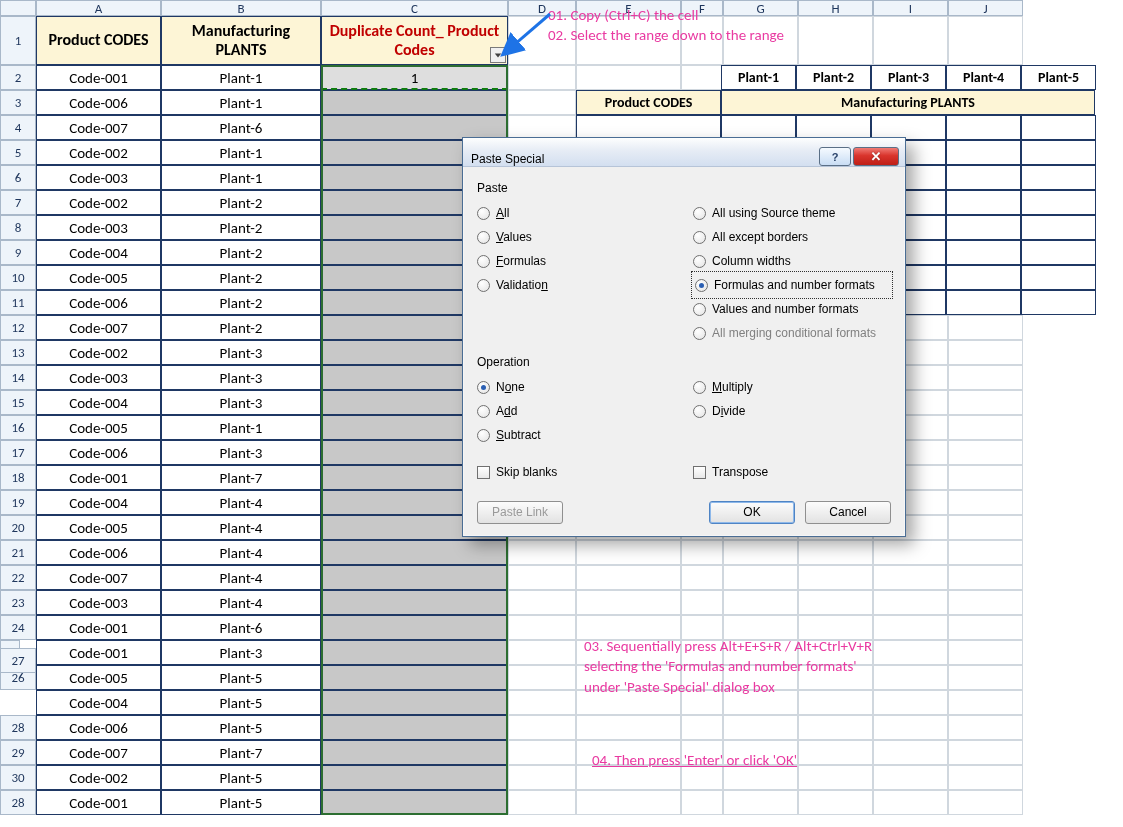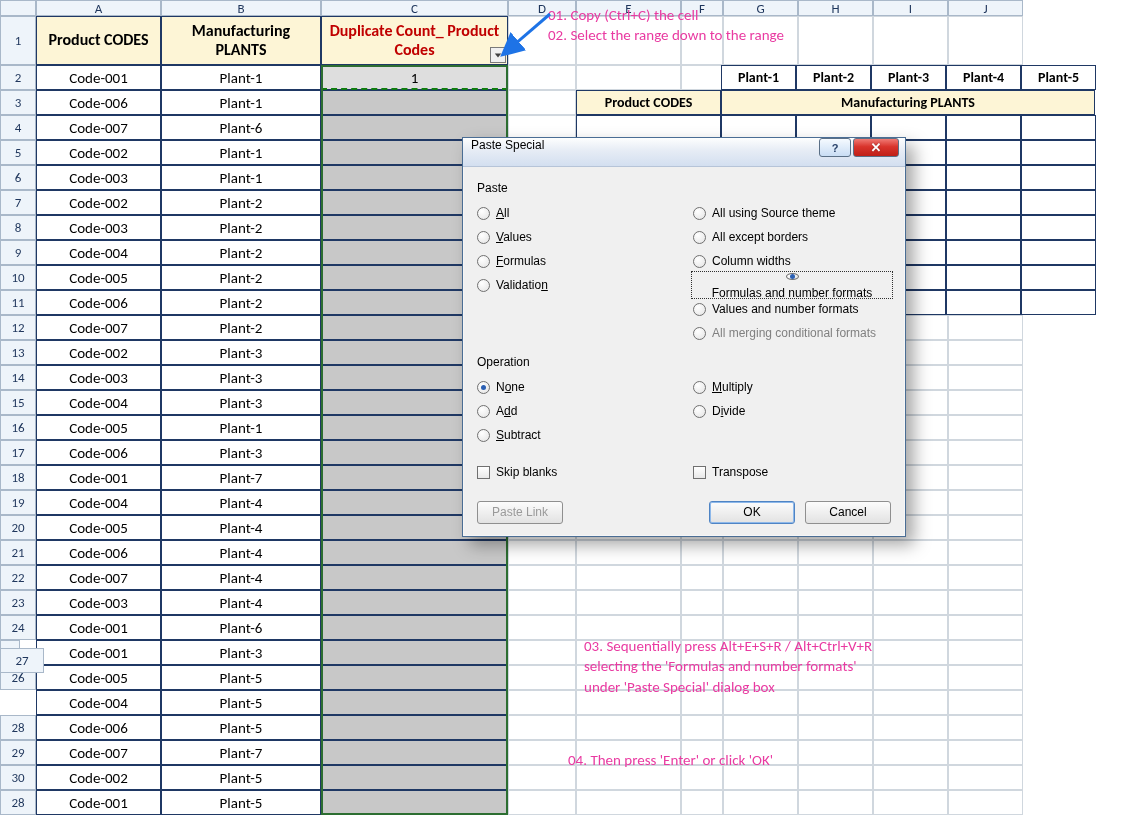--- a/index.html
+++ b/index.html
@@ -70,21 +70,21 @@
     background:#f0f0f0;
     border:1px solid #4a6d94;
     box-shadow: 8px 8px 16px rgba(0,0,0,0.35), 0 0 0 1px rgba(255,255,255,0.4) inset;
     font-family:"Segoe UI", Tahoma, sans-serif;
     font-size:12px; color:#000;
   }
   .dlg-title {
     height:29px;
     background: linear-gradient(#fdfefe,#e6ecf5 45%,#d3dff0);
     border-bottom:1px solid #b6c4d8;
-    display:flex; align-items:flex-start; padding:0 6px 0 8px;
+    display:flex; align-items:flex-end; padding:0 6px 0 8px;
     font-size:12px;
   }
   .dlg-title .spacer { flex:1; }
   .winbtn {
     width:32px; height:19px; margin-left:2px;
     border:1px solid #5a6f86; border-radius:3px;
     display:flex; align-items:center; justify-content:center;
     font-size:11px;
   }
   .winbtn.help { background:linear-gradient(#f5faff,#c9ddf4); color:#29426a; font-weight:bold; }
@@ -101,21 +101,21 @@
     width:13px; height:13px; border-radius:50%;
     border:1px solid #707070;
     background:radial-gradient(circle at 35% 30%, #fff, #e3e3e3);
     display:flex; align-items:center; justify-content:center;
   }
   .radio.on::after {
     content:""; width:5px; height:5px; border-radius:50%;
     background:#2b5fb3;
   }
   .radio-row .und { text-decoration: underline; }
-  .radio-row.focus { outline:1px dotted #303030; outline-offset:1px; padding:0 2px;flex-direction:column; }
+  .radio-row.focus { outline:1px dotted #303030; outline-offset:1px; padding:0 2px; }
   .chk-row { display:flex; align-items:center; height:22px; gap:6px; margin-top:6px; }
   .chk { width:13px; height:13px; border:1px solid #707070; background:linear-gradient(#fff,#e8e8e8); }
   .btnrow { display:flex; gap:10px; margin-top:18px; align-items:center; }
   .btnrow .fill { flex:1; }
   .dlgbtn {
     width:86px; height:23px; line-height:21px;
     border:1px solid #8f8f8f; border-radius:3px;
     background:linear-gradient(#fcfcfc,#e2e2e2);
     text-align:center; font-size:12px;
   }
@@ -433,21 +433,21 @@
       <div class="bodycell fortext" style="position: absolute; left: 36px; top: 665px; width: 125px; height: 25px;">Code-005</div>
       <div class="bodycell fortext" style="position: absolute; left: 161px; top: 665px; width: 160px; height: 25px;">Plant-5</div>
       <div class="bodycell fortext selcell" style="position: absolute; left: 321px; top: 665px; width: 187px; height: 25px;"></div>
       <div class="cell" style="position: absolute; left: 508px; top: 665px; width: 68px; height: 25px;"></div>
       <div class="cell" style="position: absolute; left: 576px; top: 665px; width: 105px; height: 25px;"></div>
       <div class="cell" style="position: absolute; left: 681px; top: 665px; width: 42px; height: 25px;"></div>
       <div class="cell" style="position: absolute; left: 723px; top: 665px; width: 75px; height: 25px;"></div>
       <div class="cell" style="position: absolute; left: 798px; top: 665px; width: 75px; height: 25px;"></div>
       <div class="cell" style="position: absolute; left: 873px; top: 665px; width: 75px; height: 25px;"></div>
       <div class="cell" style="position: absolute; left: 948px; top: 665px; width: 75px; height: 25px;"></div>
-      <div class="rowhdr" style="position: absolute; left: 0px; top: 648px; width: 44px; height: 25px;">27</div>
+      <div class="rowhdr" style="position: absolute; left: 0px; top: 648px; width: 36px; height: 25px;">27</div>
       <div class="bodycell fortext" style="position: absolute; left: 36px; top: 690px; width: 125px; height: 25px;">Code-004</div>
       <div class="bodycell fortext" style="position: absolute; left: 161px; top: 690px; width: 160px; height: 25px;">Plant-5</div>
       <div class="bodycell fortext selcell" style="position: absolute; left: 321px; top: 690px; width: 187px; height: 25px;"></div>
       <div class="cell" style="position: absolute; left: 508px; top: 690px; width: 68px; height: 25px;"></div>
       <div class="cell" style="position: absolute; left: 576px; top: 690px; width: 105px; height: 25px;"></div>
       <div class="cell" style="position: absolute; left: 681px; top: 690px; width: 42px; height: 25px;"></div>
       <div class="cell" style="position: absolute; left: 723px; top: 690px; width: 75px; height: 25px;"></div>
       <div class="cell" style="position: absolute; left: 798px; top: 690px; width: 75px; height: 25px;"></div>
       <div class="cell" style="position: absolute; left: 873px; top: 690px; width: 75px; height: 25px;"></div>
       <div class="cell" style="position: absolute; left: 948px; top: 690px; width: 75px; height: 25px;"></div>
@@ -575,21 +575,21 @@
       <div class="mcell" style="position: absolute; left: 0px; top: 150px; width: 145px; height: 25px;"></div>
       <div class="mcell" style="position: absolute; left: 0px; top: 175px; width: 145px; height: 25px;"></div>
     </div>
 </div>
 
 <div class="anno" style="left:548px; top:5px;">01. Copy (Ctrl+C) the cell
 02. Select the range down to the range</div>
 <div class="anno" style="left:584px; top:636px;">03. Sequentially press Alt+E+S+R / Alt+Ctrl+V+R
 selecting the 'Formulas and number formats'
 under 'Paste Special' dialog box</div>
-<div class="anno" style="left:568px; top:750px;">04. Then press 'Enter' or click 'OK'</div>
+<div class="anno" style="left:592px; top:750px;text-decoration:underline;">04. Then press 'Enter' or click 'OK'</div>
 
 <svg class="arrow" style="left:495px; top:6px; width:70px; height:60px;">
   <defs>
       <marker id="ah1" markerWidth="8" markerHeight="8" refX="5" refY="4" orient="auto">
         <path d="M0,0 L8,4 L0,8 Z" fill="#1e73e6"></path>
       </marker>
     </defs>
   <line x1="55" y1="8" x2="12" y2="45" stroke="#1e73e6" stroke-width="3" marker-end="url(#ah1)"></line>
 </svg>
 

